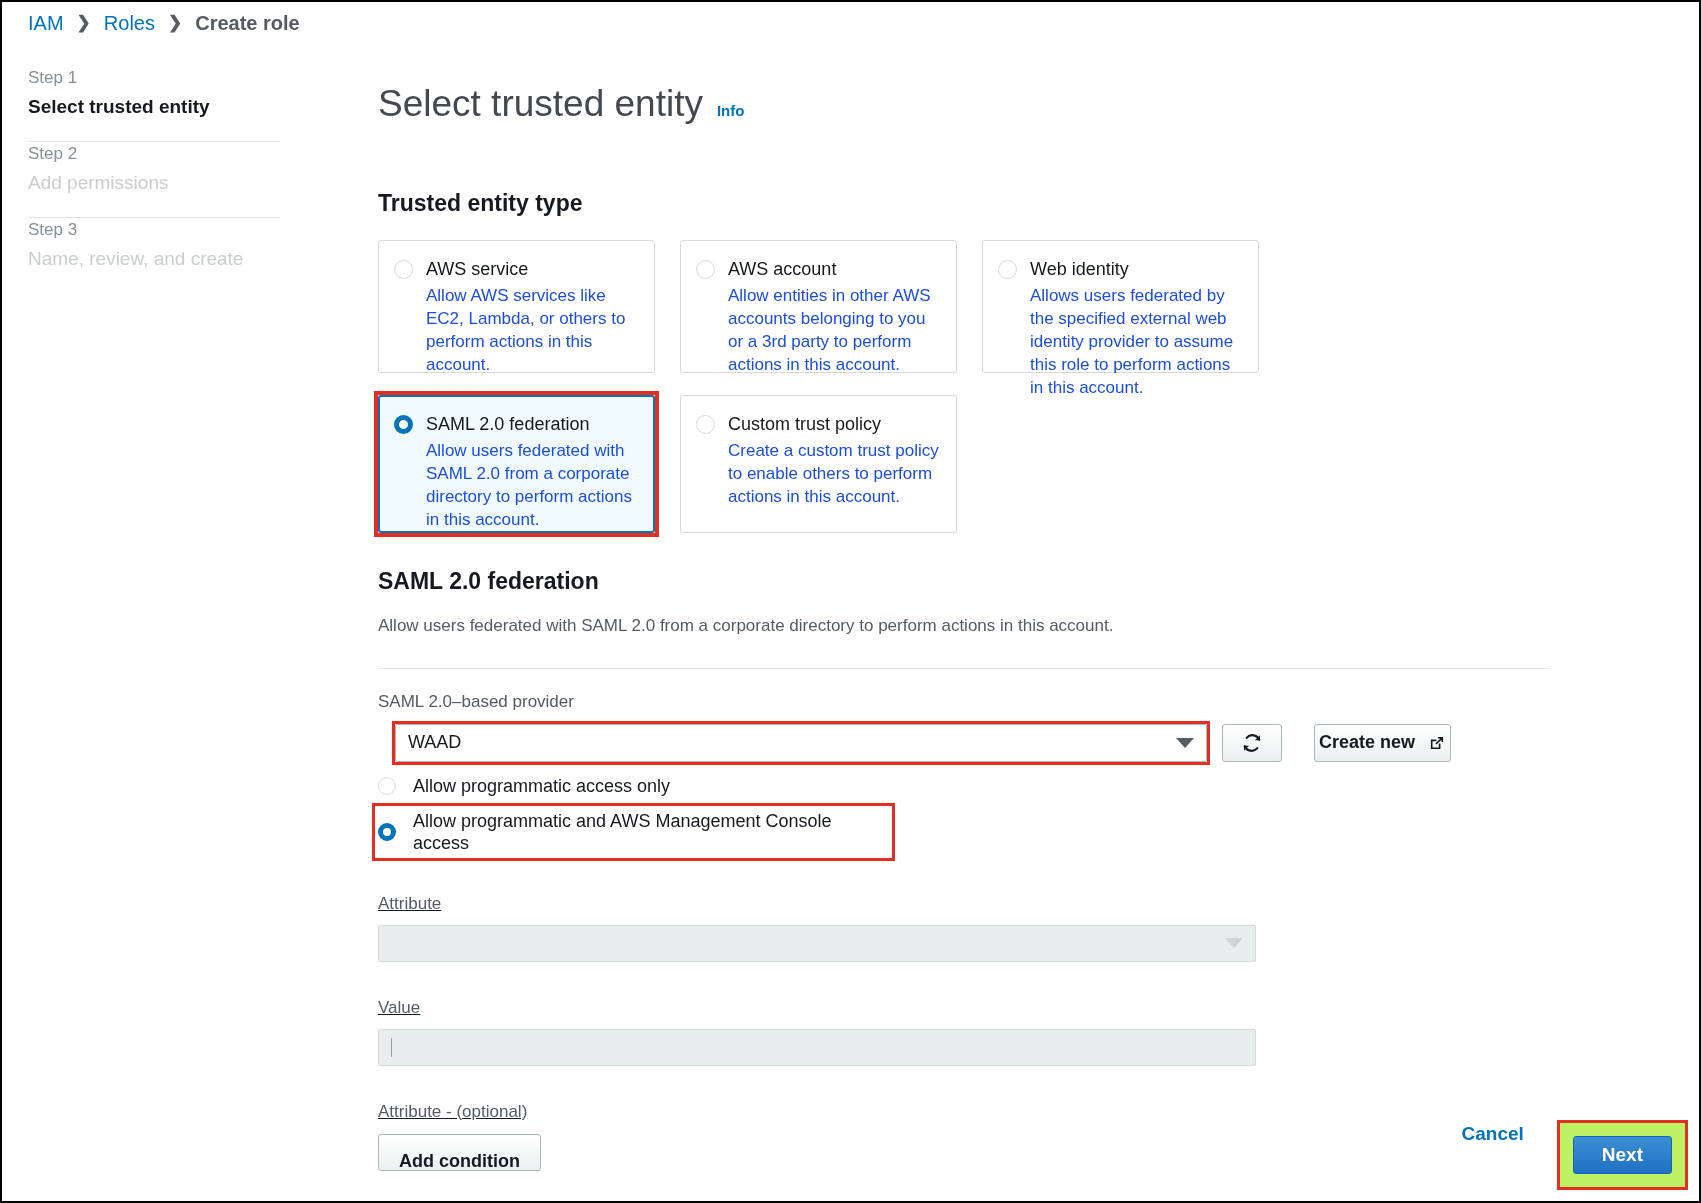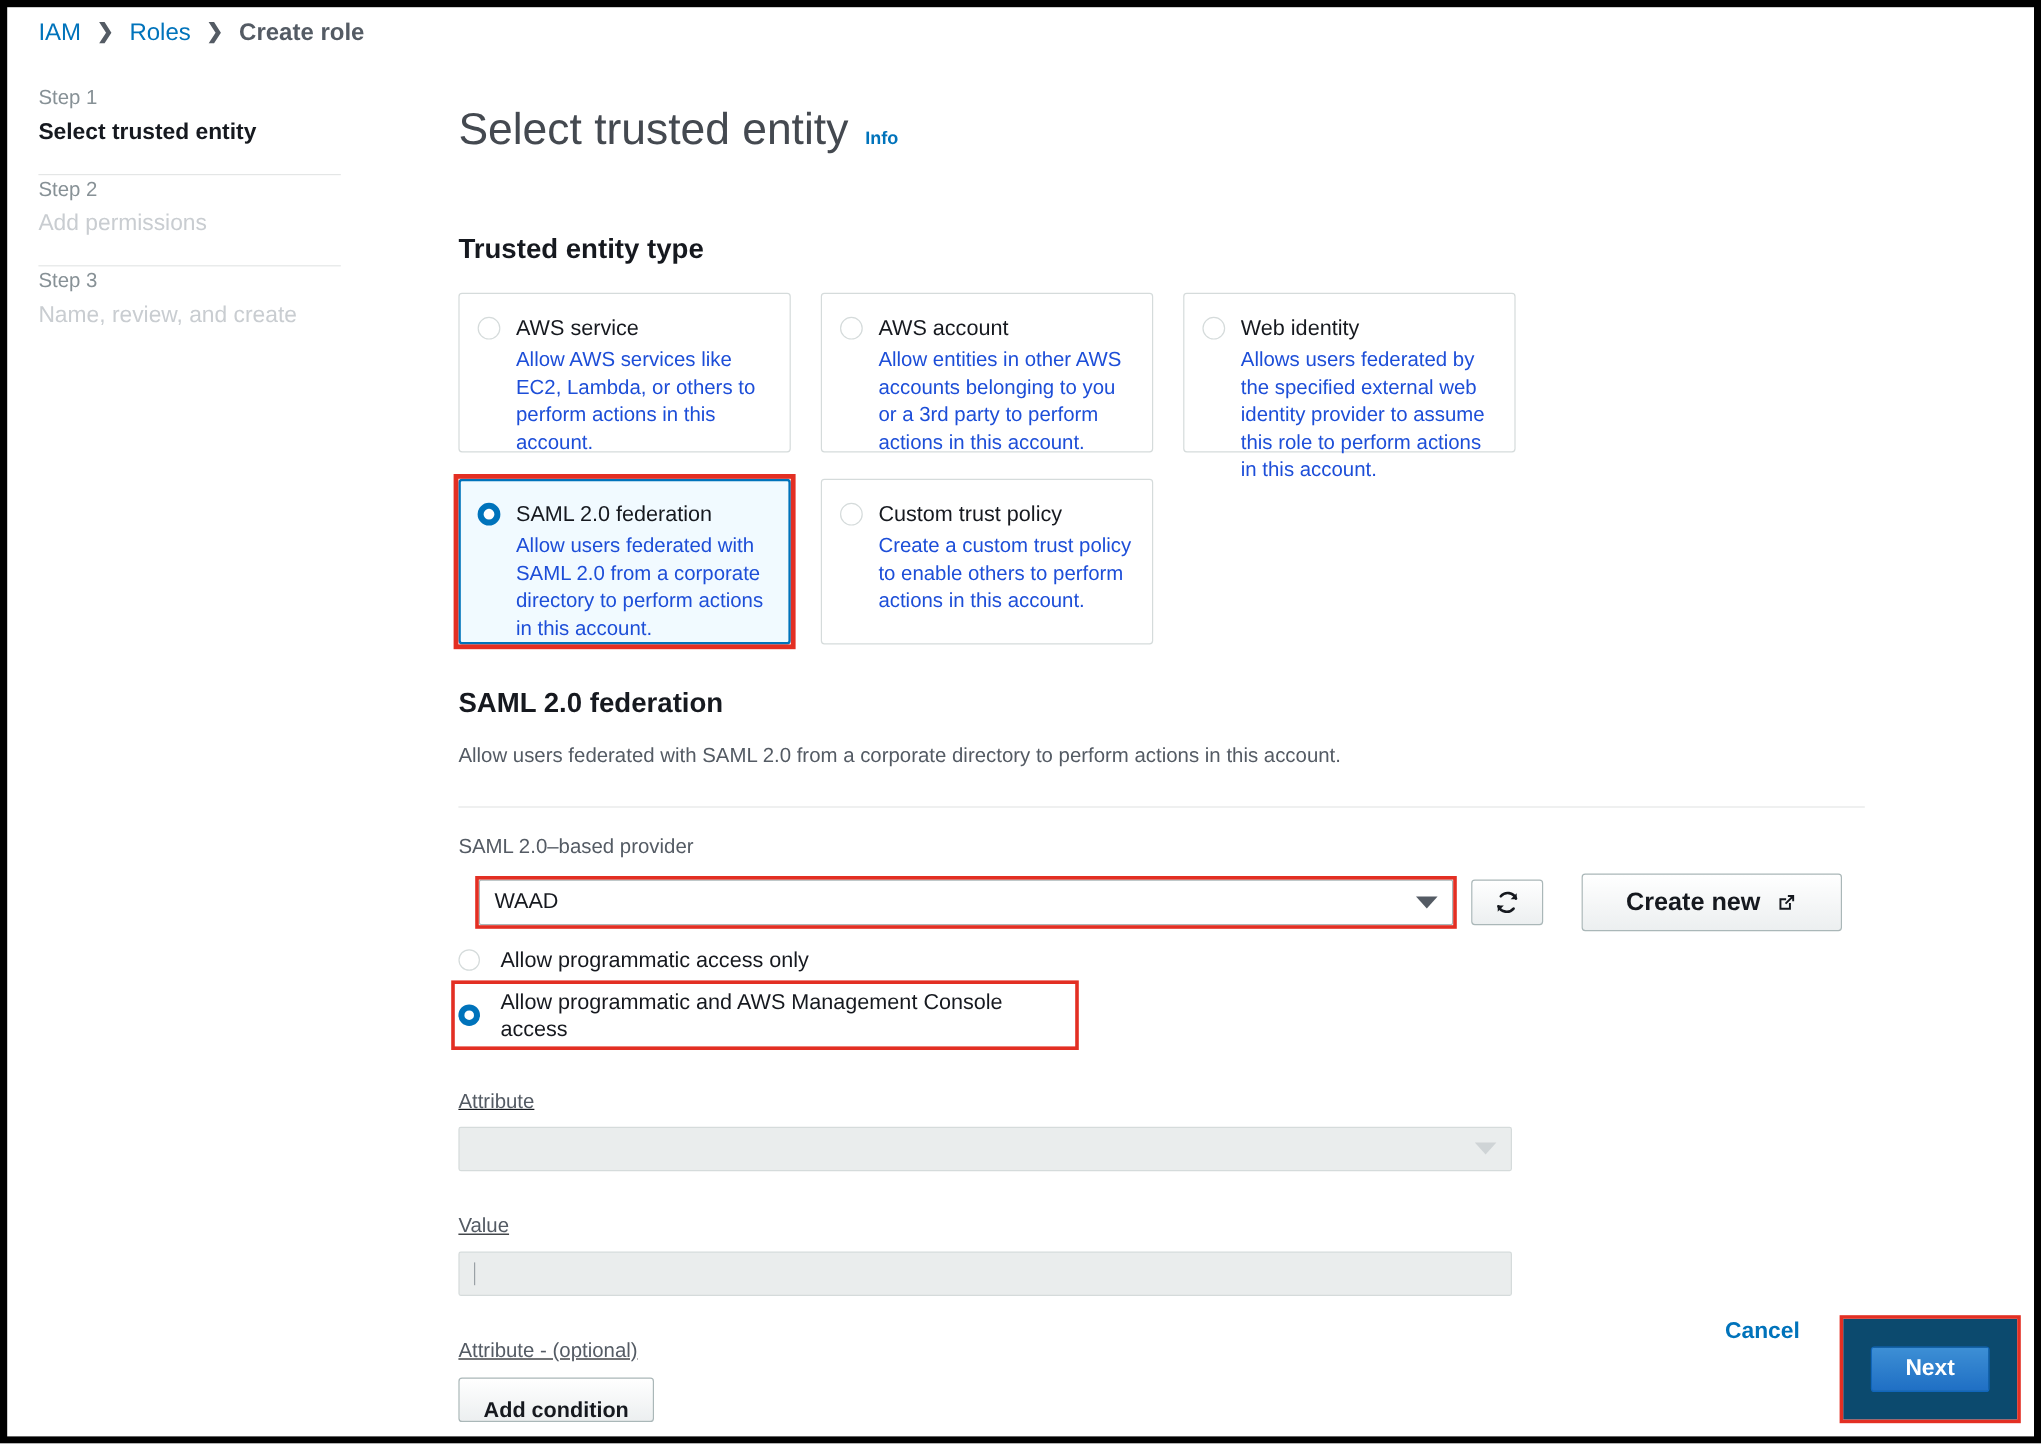--- a/index.html
+++ b/index.html
@@ -13,21 +13,21 @@
     font-family: "Liberation Sans", sans-serif;
     color: #16191f;
     position: relative;
     overflow: hidden;
   }
   .page {
     position: relative;
     width: 1701px;
     height: 1203px;
     box-sizing: border-box;
-    border: 6px solid #000000;
+    border: 2px solid #000000;
     background: #ffffff;
   }
 
   
   .breadcrumb {
     position: absolute;
     left: 26px;
     top: 10px;
     display: flex;
     align-items: center;
@@ -227,29 +227,29 @@
     border: 1px solid #aab7b8;
     border-radius: 3px;
     background: linear-gradient(#ffffff, #eceff0);
     display: flex;
     align-items: center;
     justify-content: center;
   }
   .btn-std {
     box-sizing: border-box;
     margin-left: 32px;
-    height: 48px;
-    padding: 0 36px;
+    height: 38px;
+    padding: 0 4px;
     border: 1px solid #aab7b8;
     border-radius: 3px;
     background: linear-gradient(#ffffff, #eceff0);
     display: flex;
     align-items: center;
     gap: 13px;
-    font-size: 21px;
+    font-size: 18px;
     font-weight: 700;
     color: #16191f;
     font-family: "Liberation Sans", sans-serif;
     cursor: pointer;
   }
 
   
   .radio-row {
     display: flex;
     align-items: center;
@@ -341,23 +341,23 @@
     border: none;
     color: #0073bb;
     font-size: 19px;
     font-weight: 700;
     font-family: "Liberation Sans", sans-serif;
     padding: 0 20px;
     cursor: pointer;
   }
   .next-wrap {
     margin-left: 16px;
-    padding: 23px;
+    padding: 13px;
     outline: 3px solid #e32f23;
-    background: #0c4a6e;
+    background: #bef264;
   }
   .btn-next {
     box-sizing: border-box;
     height: 38px;
     padding: 0 28px;
     border: 1px solid #1166bb;
     border-radius: 3px;
     background: linear-gradient(#3d8fd5, #1f6fc4);
     color: #ffffff;
     font-size: 19px;

